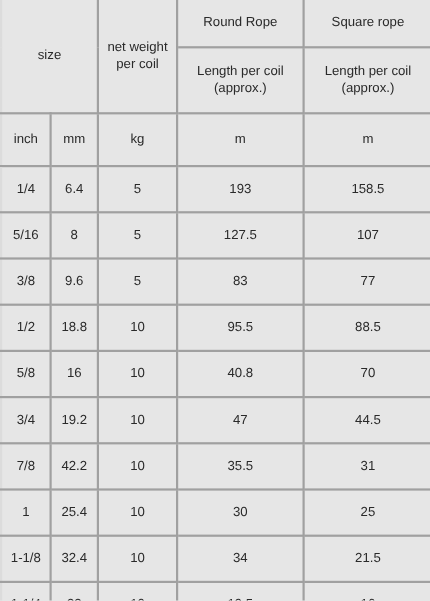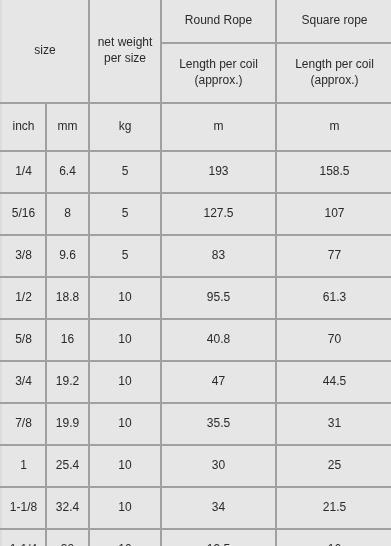--- a/index.html
+++ b/index.html
@@ -74,21 +74,21 @@
       <col class="c-mm">
       <col class="c-kg">
       <col class="c-round">
       <col class="c-sq">
   </colgroup>
   <thead>
     <tr class="hdr-top">
       <th colspan="2" rowspan="2">size</th>
       <th rowspan="2">
         <span>net weight</span><br>
-        <span>per size</span>
+        <span>per coil</span>
       </th>
       <th>Round Rope</th>
       <th>Square rope</th>
     </tr>
     <tr class="hdr-sub">
       <th>
         <span>Length per coil</span><br>
         <span>(approx.)</span>
       </th>
       <th>
@@ -124,39 +124,39 @@
         <td>9.6</td>
         <td>5</td>
         <td>83</td>
         <td>77</td>
       </tr>
       <tr class="data-row">
         <td>1/2</td>
         <td>18.8</td>
         <td>10</td>
         <td>95.5</td>
-        <td>61.3</td>
+        <td>88.5</td>
       </tr>
       <tr class="data-row">
         <td>5/8</td>
         <td>16</td>
         <td>10</td>
         <td>40.8</td>
         <td>70</td>
       </tr>
       <tr class="data-row">
         <td>3/4</td>
         <td>19.2</td>
         <td>10</td>
         <td>47</td>
         <td>44.5</td>
       </tr>
       <tr class="data-row">
         <td>7/8</td>
-        <td>19.9</td>
+        <td>42.2</td>
         <td>10</td>
         <td>35.5</td>
         <td>31</td>
       </tr>
       <tr class="data-row">
         <td>1</td>
         <td>25.4</td>
         <td>10</td>
         <td>30</td>
         <td>25</td>

